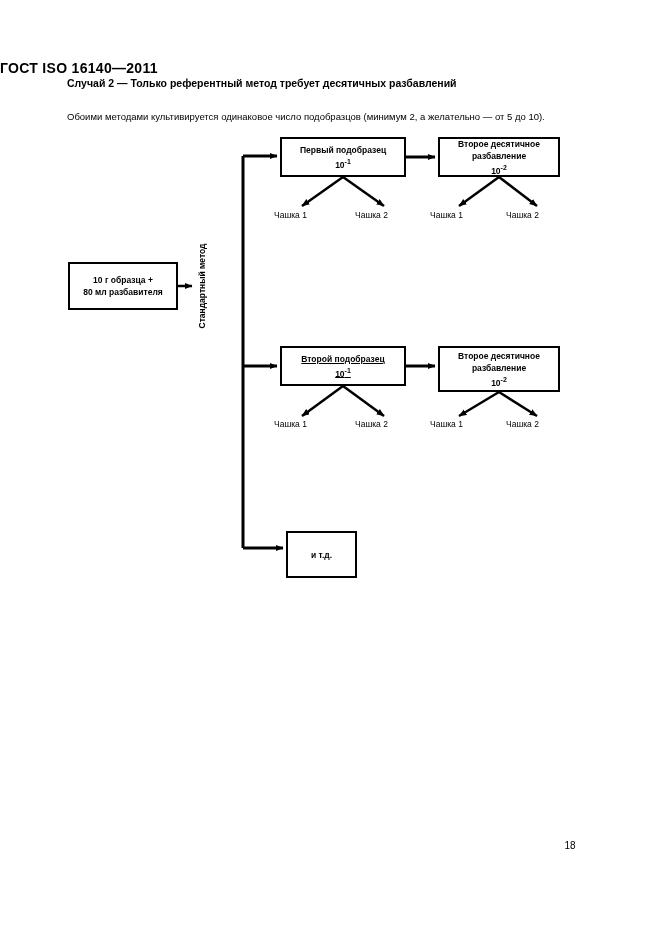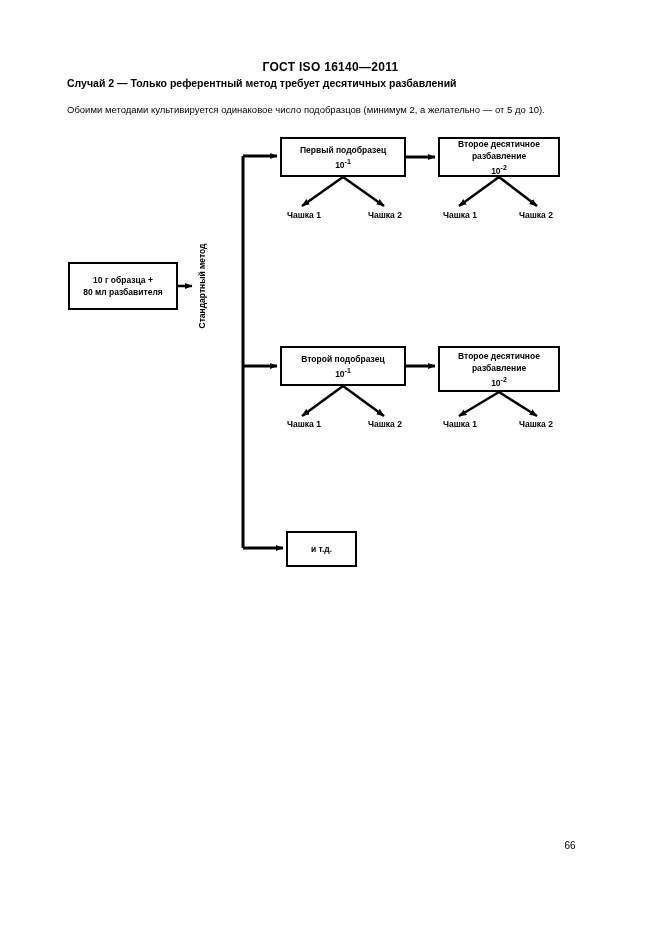--- a/index.html
+++ b/index.html
@@ -18,43 +18,42 @@
     background: #ffffff;
     overflow: hidden;
   }
 
   
   #doc-header {
     position: absolute;
     top: 60px;
     left: 0;
     width: 661px;
-    text-align: center;
-    font-size: 12px;
+    font-size: 14px;
     font-weight: bold;
     letter-spacing: 0.3px;
   }
 
   
   #caption {
     position: absolute;
     top: 76px;
     left: 67px;
     width: 540px;
   }
   #caption-title {
     font-size: 10.5px;
     font-weight: bold;
     line-height: 14px;
     white-space: nowrap;
   }
   #caption-sub {
     font-size: 9.5px;
     line-height: 14px;
-    margin-top: 13px;
+    margin-top: 20px;
     white-space: nowrap;
   }
 
   
   #diagram {
     position: absolute;
     top: 0;
     left: 0;
     width: 661px;
     height: 600px;
@@ -80,23 +79,23 @@
     font-weight: bold;
     line-height: 12px;
   }
   .fbox .l1 { white-space: nowrap; }
   .fbox .l2 { white-space: nowrap; }
   sup { font-size: 7px; vertical-align: super; }
 
   #box-sample  { left: 68px;  top: 262px; width: 110px; height: 48px; }
   #box-sub1    { left: 280px; top: 137px; width: 126px; height: 40px; justify-content: center; }
   #box-dil1    { left: 438px; top: 137px; width: 122px; height: 40px; }
-  #box-sub2    { left: 280px; top: 346px; width: 126px; height: 40px; }
+  #box-sub2    { left: 280px; top: 346px; width: 126px; height: 40px; text-decoration: underline; }
   #box-dil2    { left: 438px; top: 346px; width: 122px; height: 46px; }
-  #box-etc     { left: 286px; top: 531px; width: 71px;  height: 36px; }
+  #box-etc     { left: 286px; top: 531px; width: 71px;  height: 47px; }
 
   
   #method-label {
     position: absolute;
     left: 195px;
     top: 236px;
     width: 14px;
     height: 100px;
     font-size: 8.5px;
     font-weight: bold;
@@ -108,23 +107,23 @@
   #method-label span {
     display: block;
     transform: rotate(-90deg);
     transform-origin: center center;
   }
 
   
   .dish {
     position: absolute;
     font-size: 8.5px;
-    font-weight: bold;
-    white-space: nowrap;
-    text-align: center;
+    font-weight: normal;
+    white-space: nowrap;
+    text-align: left;
     width: 60px;
   }
 
   
   #page-number {
     position: absolute;
     left: 540px;
     top: 840px;
     width: 60px;
     text-align: center;
@@ -219,15 +218,15 @@
     <div class="dish" style="left:355px; top:419px;">Чашка 2</div>
     <div class="dish" style="left:430px; top:419px;">Чашка 1</div>
     <div class="dish" style="left:506px; top:419px;">Чашка 2</div>
 
     <div class="fbox" id="box-etc">
       <div class="l1">и т.д.</div>
     </div>
 
   </div>
 
-  <div id="page-number">66</div>
+  <div id="page-number">18</div>
 
 </div>
 
 </body></html>

